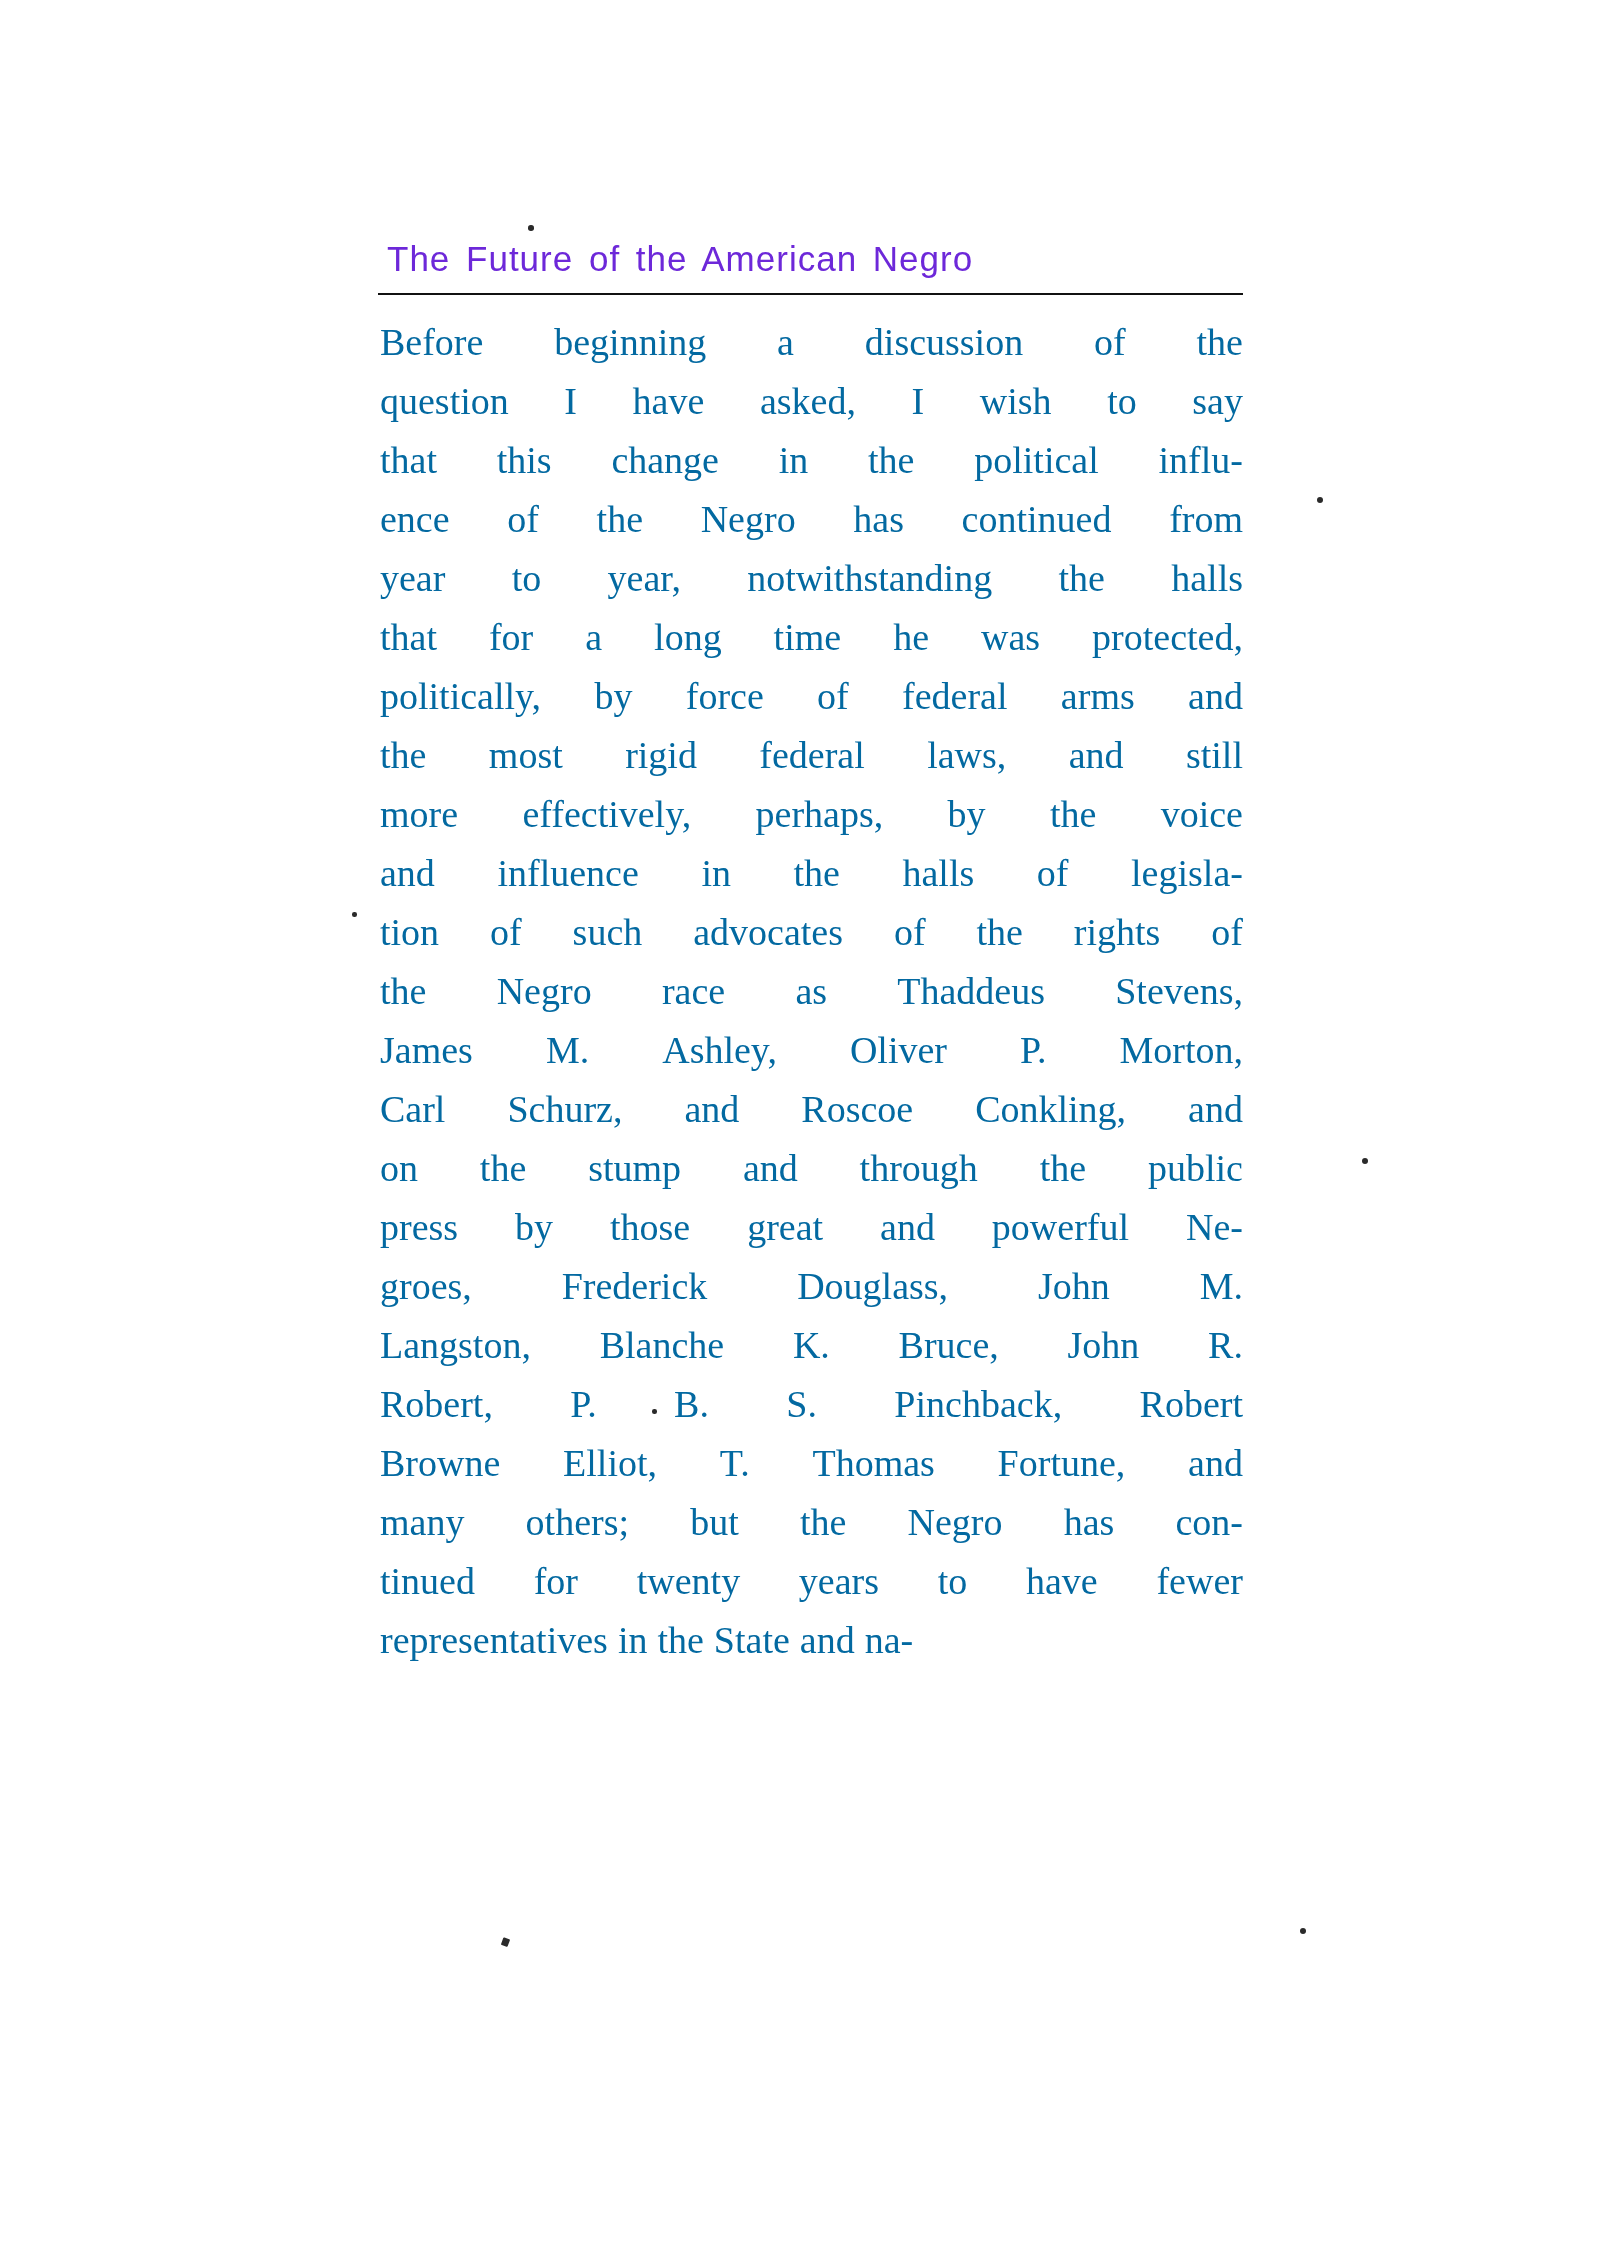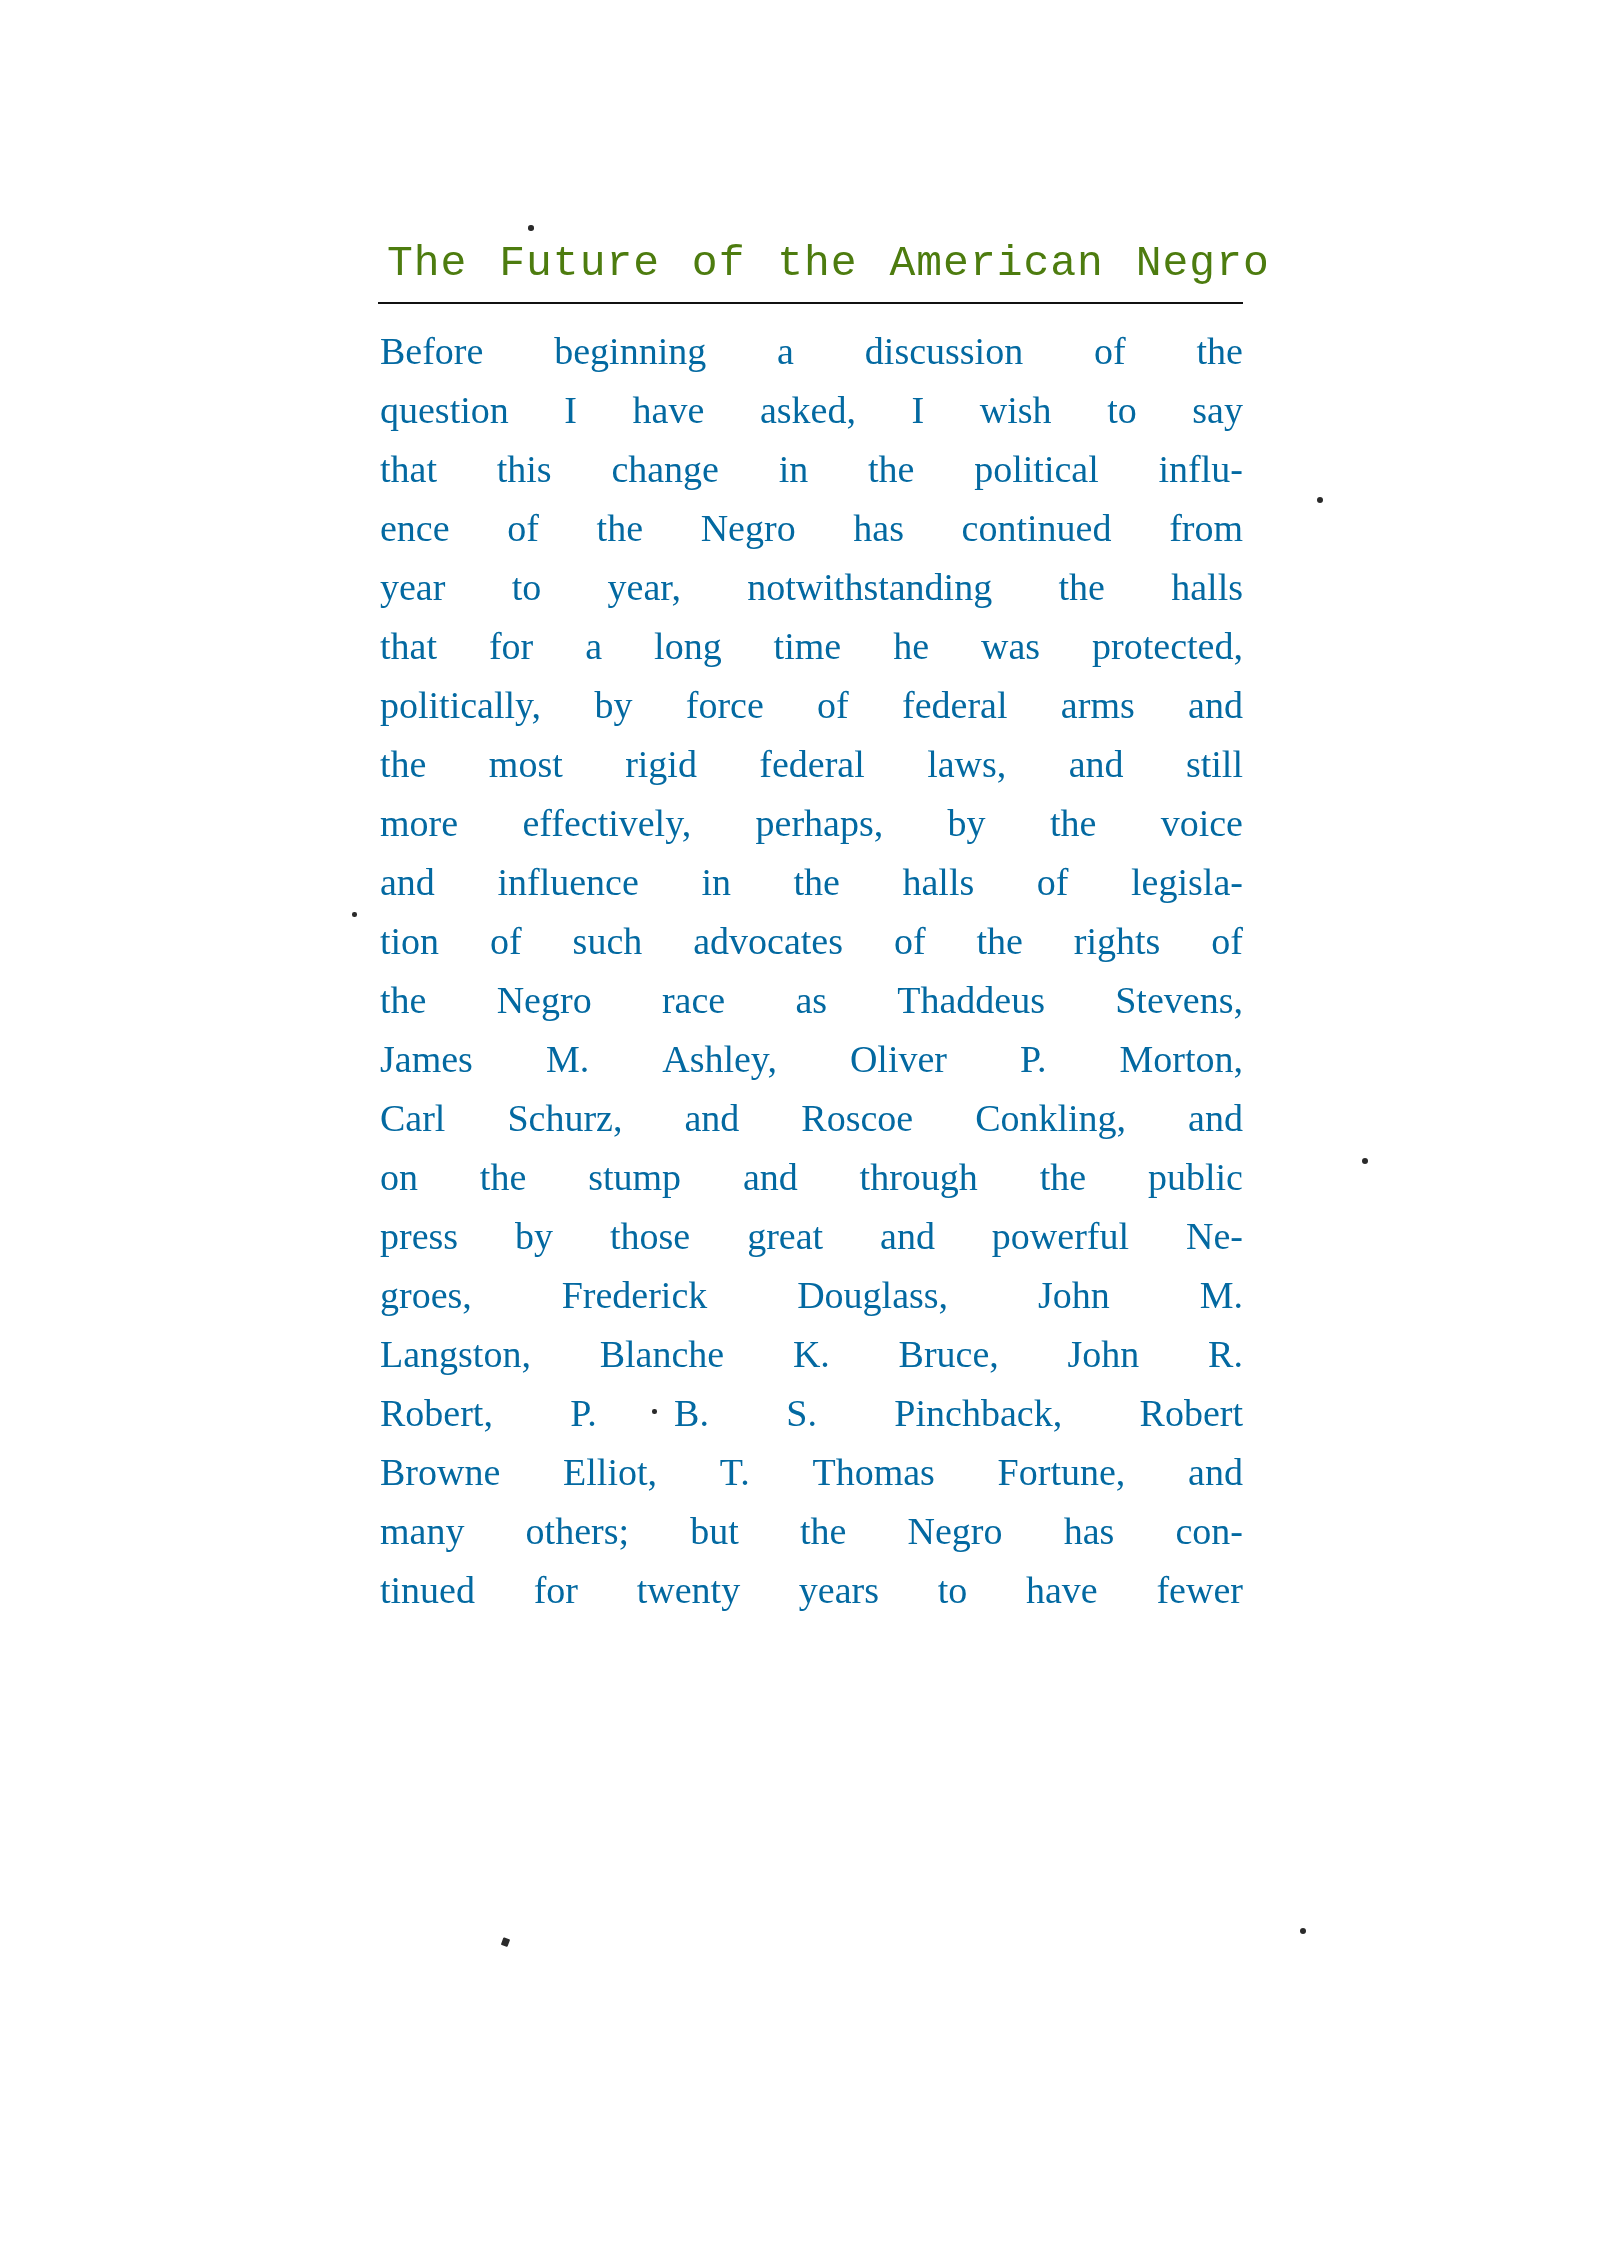--- a/index.html
+++ b/index.html
@@ -27,25 +27,25 @@
 
   
   .textblock {
     position: absolute;
     left: 378px;
     top: 239px;
     width: 865px;
   }
 
   .running-head {
-    font-family: Liberation Mono, monospace;
-    font-size: 43px;
+    font-family: Liberation Sans, sans-serif;
+    font-size: 35px;
     letter-spacing: 1px;
     word-spacing: 5px;
-    color: #4d7c0f;
+    color: #6d28d9;
     white-space: nowrap;
     margin: 0 0 14px 0;
     padding-left: 9px;
   }
 
   .rule {
     width: 865px;
     height: 2px;
     background: #111111;
     margin: 0 0 18px 0;
@@ -306,19 +306,20 @@
         </span>
       <span class="line j">
           <span>tinued</span>
           <span>for</span>
           <span>twenty</span>
           <span>years</span>
           <span>to</span>
           <span>have</span>
           <span>fewer</span>
         </span>
+      <span class="line">representatives in the State and na-</span>
     </div>
 
   </div>
 
 
 </div>
 
 
 </body></html>

